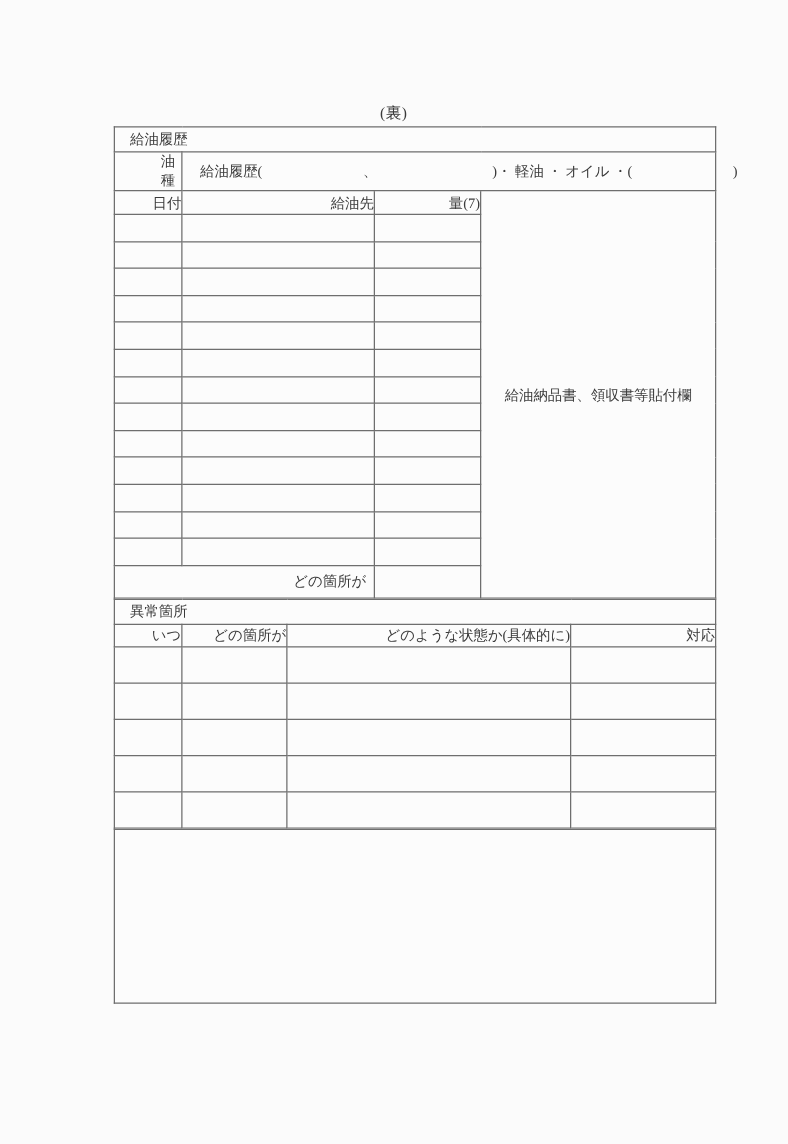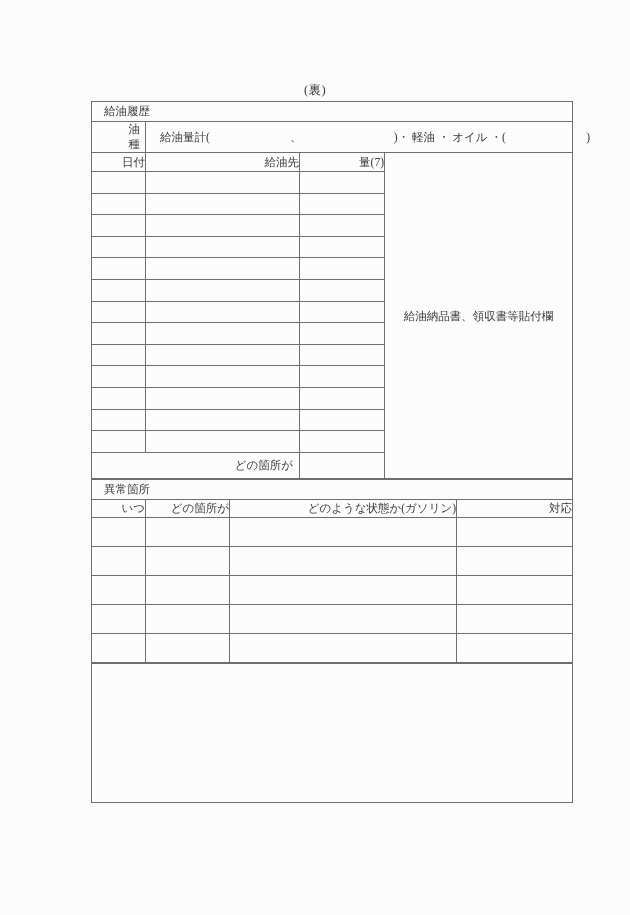--- a/index.html
+++ b/index.html
@@ -128,21 +128,21 @@
         <col style="width:188px">
       </colgroup>
       <tbody>
 
         <tr class="section-head">
           <td colspan="4" class="cell-pad-left">給油履歴</td>
         </tr>
 
         <tr class="oil-row">
           <td class="oil-label">油　種</td>
-          <td colspan="3" class="oil-value">給油量計(　　　　　　　、　　　　　　　　)・ 軽油 ・ オイル ・(　　　　　　　)</td>
+          <td colspan="3" class="oil-value">給油履歴(　　　　　　　、　　　　　　　　)・ 軽油 ・ オイル ・(　　　　　　　)</td>
         </tr>
 
         <tr class="head-row">
           <td class="c-center">日付</td>
           <td class="c-center">給油先</td>
           <td class="c-center">量(7)</td>
           <td class="paste-panel" rowspan="15">
             <span class="paste-label">給油納品書、領収書等貼付欄</span>
           </td>
         </tr>
@@ -228,21 +228,21 @@
         <col style="width:116px">
       </colgroup>
       <tbody>
         <tr class="section-head">
           <td colspan="4" class="cell-pad-left">異常箇所</td>
         </tr>
 
         <tr class="ab-head-row">
           <td class="c-center">いつ</td>
           <td class="c-center">どの箇所が</td>
-          <td class="c-center">どのような状態か(ガソリン)</td>
+          <td class="c-center">どのような状態か(具体的に)</td>
           <td class="c-center">対応</td>
         </tr>
 
         <tr class="ab-data-row">
           <td></td>
           <td></td>
           <td></td>
           <td></td>
         </tr>
         <tr class="ab-data-row">

